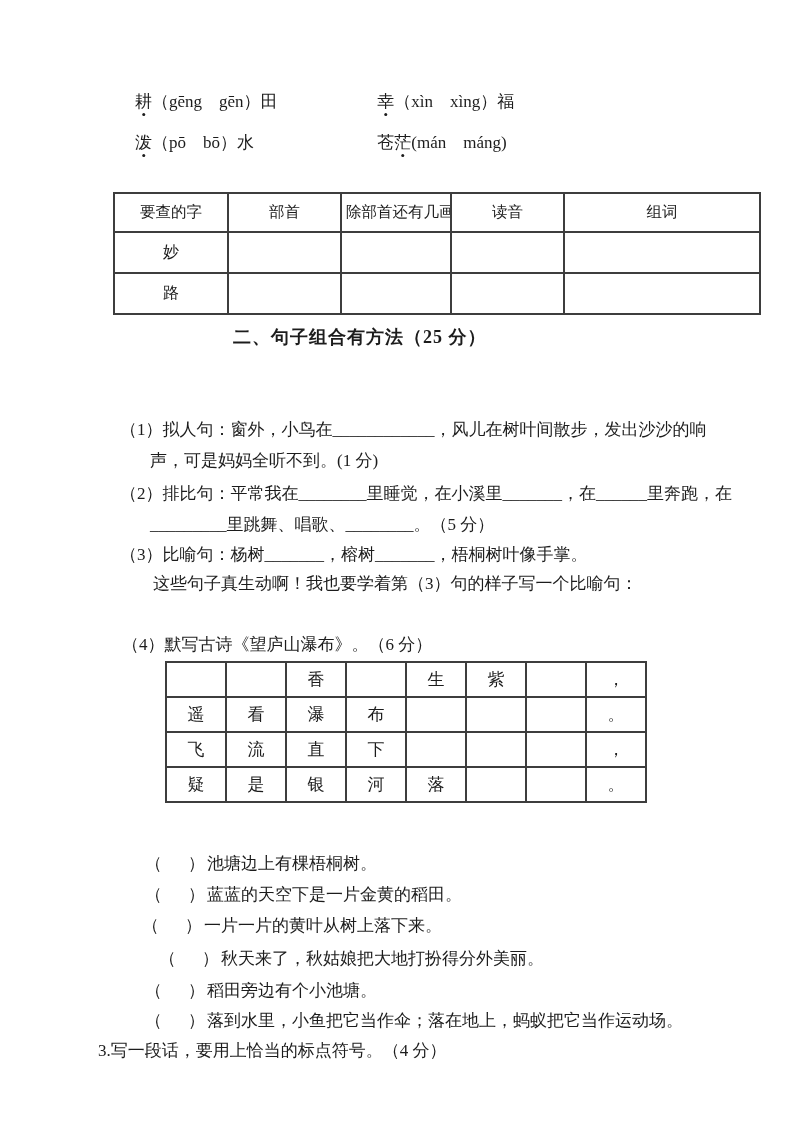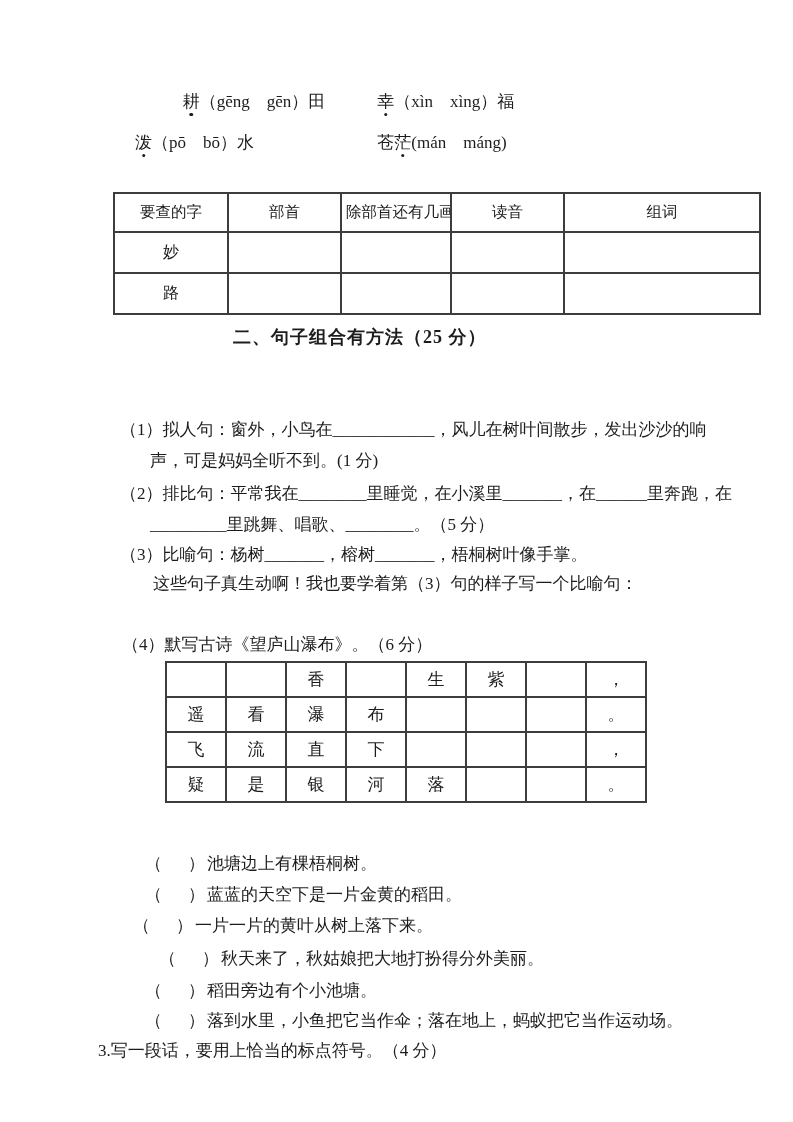--- a/index.html
+++ b/index.html
@@ -29,21 +29,21 @@
   }
   .heading { font-weight:bold; font-size:18px; letter-spacing:1px; }
   .gap { display:inline-block; width:26px; }
   .q2-text { margin-left:2px; }
 </style>
 </head>
 <body>
 
 <div class="page">
 
-  <div class="line" style="left:135px; top:90px;text-align:center;">
+  <div class="line" style="left:135px; top:90px;">
     <span class="pin-item"><span></span><span class="dotch">耕</span><span>（gēng　gēn）</span><span>田</span></span>
     <span><span></span><span class="dotch">幸</span><span>（xìn　xìng）</span><span>福</span></span>
   </div>
   <div class="line" style="left:135px; top:131px;">
     <span class="pin-item"><span></span><span class="dotch">泼</span><span>（pō　bō）</span><span>水</span></span>
     <span><span>苍</span><span class="dotch">茫</span><span>(mán　máng)</span><span></span></span>
   </div>
 
 
   <table class="dict" style="left:113px; top:192px; width:646px;">
@@ -130,20 +130,20 @@
       <td></td>
       <td></td>
       <td>。</td>
     </tr>
   </tbody>
     </table>
 
 
   <div class="line" style="left:145px; top:852px;"><span>（</span><span class="gap"></span><span>）</span><span class="q2-text">池塘边上有棵梧桐树。</span></div>
   <div class="line" style="left:145px; top:883px;"><span>（</span><span class="gap"></span><span>）</span><span class="q2-text">蓝蓝的天空下是一片金黄的稻田。</span></div>
-  <div class="line" style="left:133px; top:914px;"><span>（</span><span class="gap"></span><span>）</span><span class="q2-text">一片一片的黄叶从树上落下来。</span></div>
+  <div class="line" style="left:142px; top:914px;"><span>（</span><span class="gap"></span><span>）</span><span class="q2-text">一片一片的黄叶从树上落下来。</span></div>
   <div class="line" style="left:159px; top:947px;"><span>（</span><span class="gap"></span><span>）</span><span class="q2-text">秋天来了，秋姑娘把大地打扮得分外美丽。</span></div>
   <div class="line" style="left:145px; top:979px;"><span>（</span><span class="gap"></span><span>）</span><span class="q2-text">稻田旁边有个小池塘。</span></div>
   <div class="line" style="left:145px; top:1009px;"><span>（</span><span class="gap"></span><span>）</span><span class="q2-text">落到水里，小鱼把它当作伞；落在地上，蚂蚁把它当作运动场。</span></div>
 
   <div class="line" style="left:98px; top:1039px;">3.写一段话，要用上恰当的标点符号。（4 分）</div>
 
 </div>
 
 </body></html>

